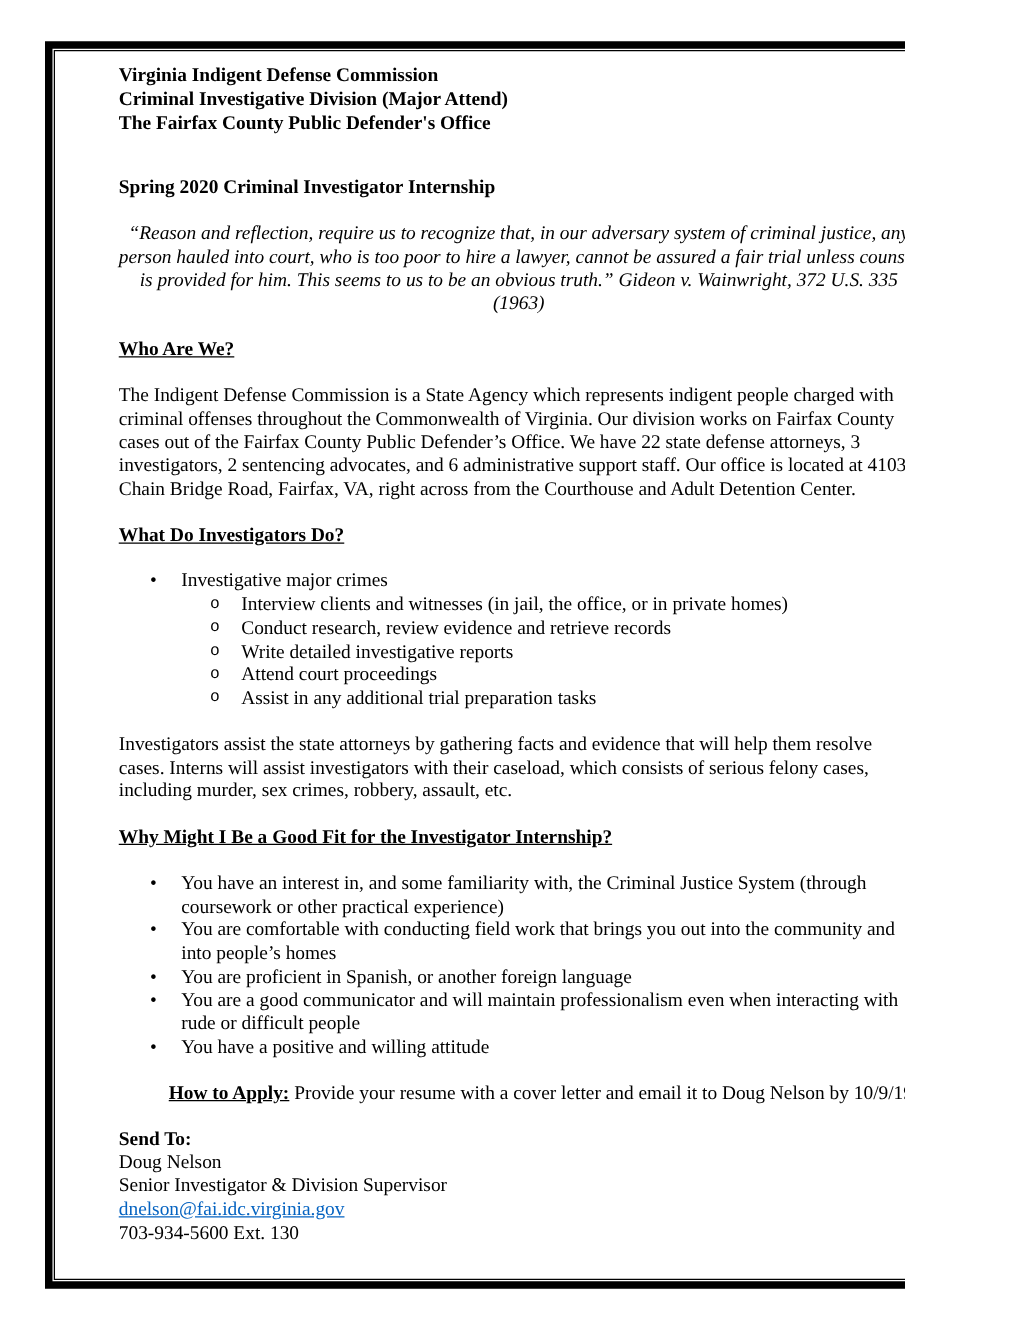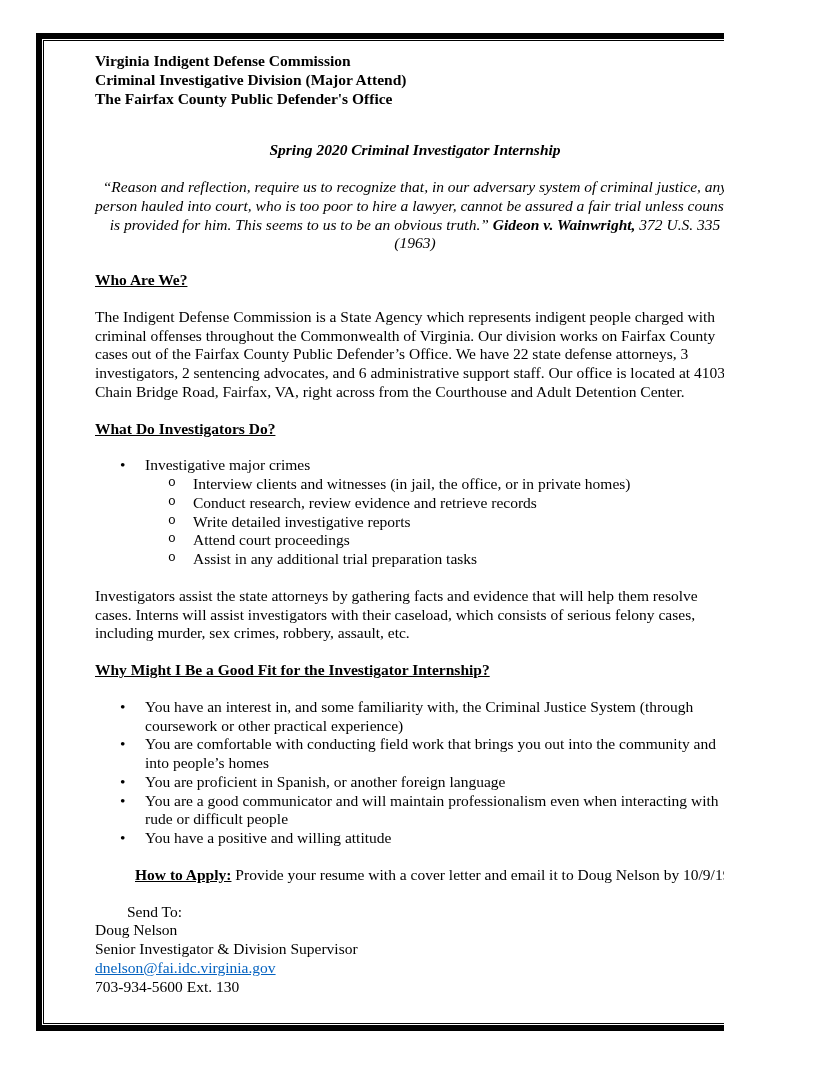--- a/index.html
+++ b/index.html
@@ -39,30 +39,28 @@
     position: absolute;
     left: 95px;
     top: 52px;
     width: 640px;
     font-size: 15.5px;
     line-height: 1.21;
   }
   .block { margin: 0 0 18px 0; }
   .org-line { font-weight: bold; }
   .doc-title {
-    text-align: center;
     font-weight: bold;
-    font-style: italic;
     margin-top: 33px;
   }
   .quote {
     text-align: center;
     font-style: italic;
   }
-  .quote .attr { font-weight: bold; }
+  .quote .attr { font-weight: normal; }
   .heading {
     font-weight: bold;
     text-decoration: underline;
   }
   ul.bullets {
     list-style: none;
     margin: 0 0 18px 0;
     padding: 0;
   }
   li { position: relative; }
@@ -79,21 +77,21 @@
     left: 73px;
     font-family: "Liberation Mono", monospace;
     font-size: 13px;
   }
   .apply-label {
     font-weight: bold;
     text-decoration: underline;
     margin-left: 40px;
   }
   .contact-line { margin: 0; }
-  .send-to { font-weight: normal; margin-left: 32px; }
+  .send-to { font-weight: bold; }
   .email-link {
     color: #0563c1;
     text-decoration: underline;
     cursor: pointer;
   }
 </style>
 </head>
 <body>
 
 <div class="page">

